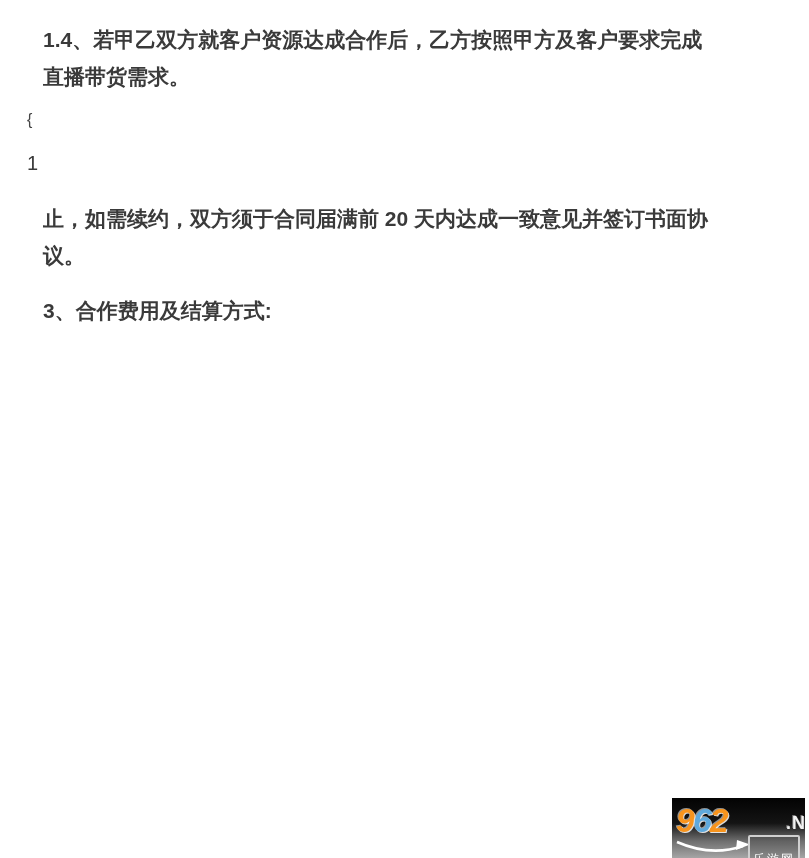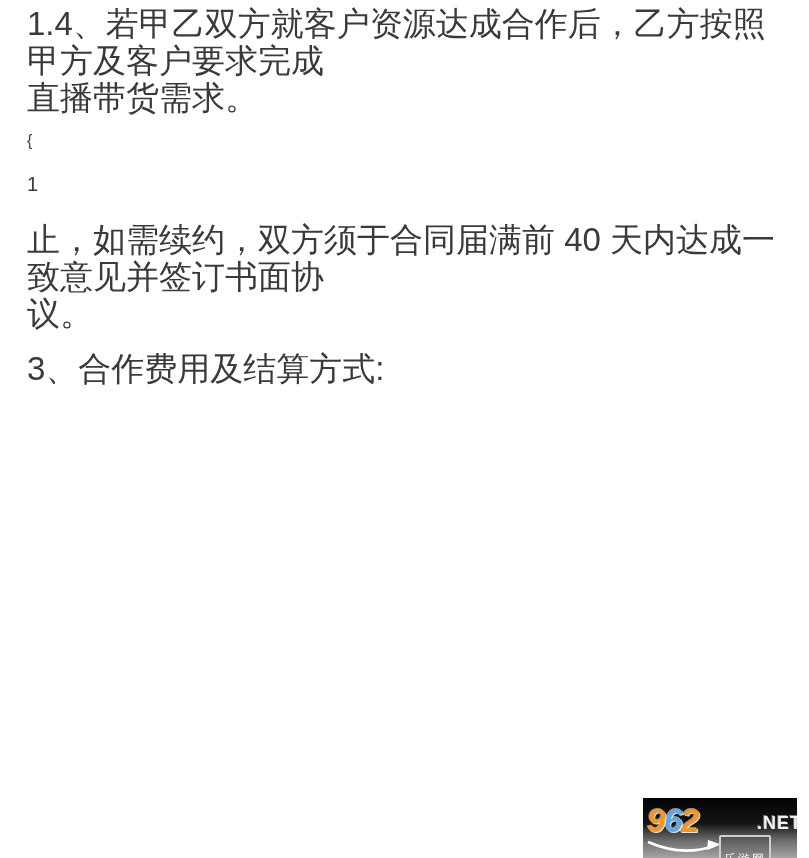--- a/index.html
+++ b/index.html
@@ -12,40 +12,40 @@
     background: #ffffff;
     overflow: hidden;
     position: relative;
     font-family: "Liberation Sans", "DejaVu Sans", sans-serif;
     color: #3a3a3a;
   }
   .doc {
     padding: 5px 26px 0 27px;
   }
   .para {
-    margin: 0;
-    font-size: 33px;
+    margin: 16px;
+    font-size: 21px;
     line-height: 37px;
     white-space: pre-line;
-    font-weight: 400;
+    font-weight: 700;
   }
   .p14   { margin-bottom: 17px; }
   .p15   { margin-bottom: 26px; }
   .brace { font-size: 16px; line-height: 16px; margin-bottom: 25px; color: #454545; }
   .p2    { margin-bottom: 21px; }
   .pagenum { font-size: 20px; line-height: 20px; margin-bottom: 27px; }
   .p2cont { margin-bottom: 18px; }
   .p3h   { margin-bottom: 17px; }
 
   
   .watermark {
     position: absolute;
-    right: 12px;
+    right: 4px;
     bottom: 0;
-    width: 154px;
+    width: 133px;
     height: 60px;
     background: linear-gradient(180deg, #030303 0%, #141414 42%, #6f6f6f 72%, #a5a5a5 100%);
     overflow: hidden;
   }
   .logo-digits {
     position: absolute;
     left: 4px;
     top: 4px;
     font-size: 34px;
     line-height: 36px;
@@ -89,21 +89,21 @@
   }
 </style>
 </head>
 <body>
 
 <div class="doc">
   <p class="para p14">1.4、若甲乙双方就客户资源达成合作后，乙方按照甲方及客户要求完成
 直播带货需求。</p>
   <div class="brace">{</div>
   <div class="pagenum">1</div>
-  <p class="para p2cont">止，如需续约，双方须于合同届满前 40 天内达成一致意见并签订书面协
+  <p class="para p2cont">止，如需续约，双方须于合同届满前 20 天内达成一致意见并签订书面协
 议。</p>
   <p class="para p3h">3、合作费用及结算方式:</p>
 
 </div>
 
 <div class="watermark">
   <div class="logo-digits">
     <span class="d-orange">9</span><span class="d-blue">6</span><span class="d-orange">2</span>
   </div>
   <div class="logo-tld">.NET</div>

